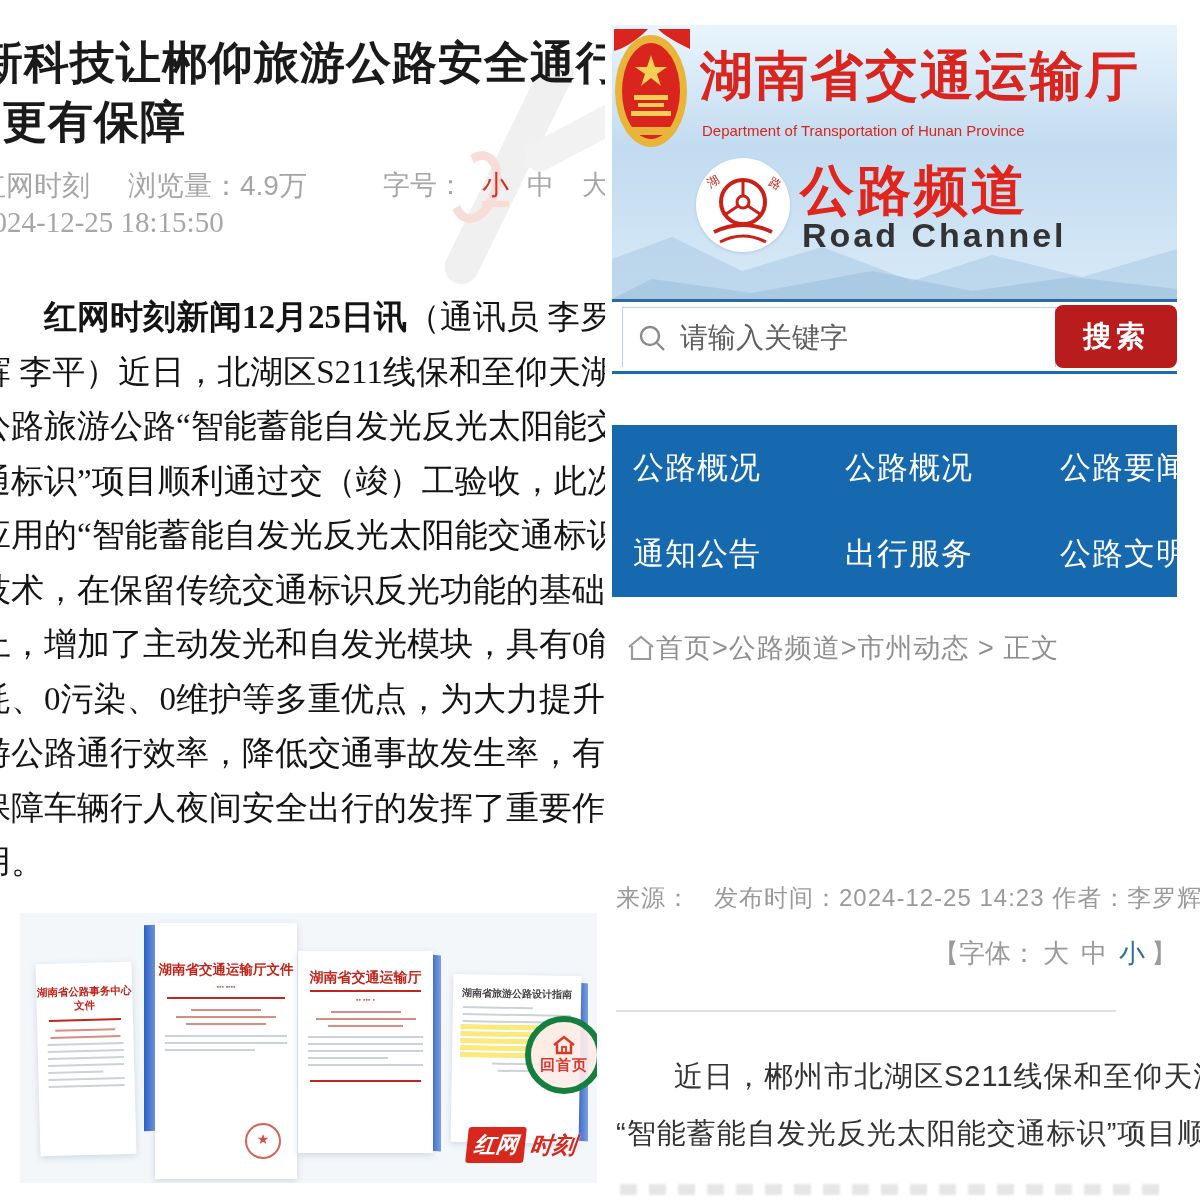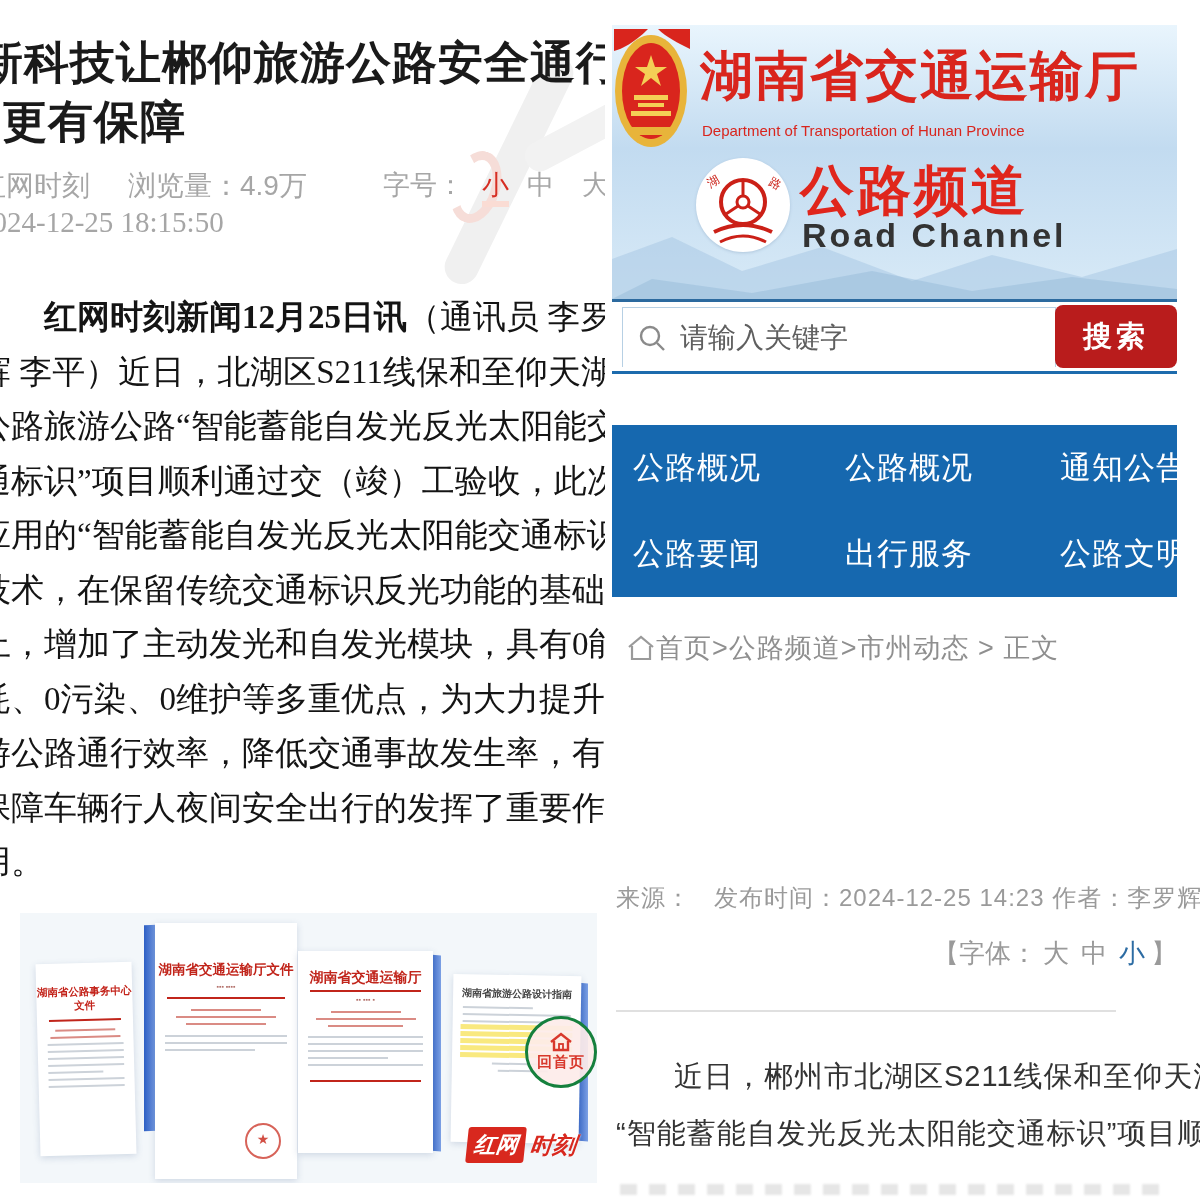--- a/index.html
+++ b/index.html
@@ -47,21 +47,21 @@
   .doc3{left:278px;top:38px;width:135px;height:202px;}
   .doc3 .dt{font-size:14px;color:#c1251b;margin-top:18px;}
   .doc4sp{left:556px;top:70px;width:12px;height:158px;transform:skewY(4deg);}
   .doc4{left:432px;top:62px;width:128px;height:168px;transform:rotate(1deg);}
   .doc4 .dt{font-size:10px;color:#444;margin-top:12px;}
   .hl{height:5px;background:#f9e97f;margin:2px 8px 0 8px;}
   .stamp{position:absolute;right:16px;bottom:20px;width:32px;height:32px;border:2px solid rgba(205,60,48,.8);
     border-radius:50%;color:rgba(205,60,48,.9);font-size:14px;text-align:center;line-height:30px;}
   .docnum{font-size:7px;color:#b4736d;text-align:center;margin-top:4px;}
   .home-btn{position:absolute;left:505px;top:103px;width:66px;height:66px;border-radius:50%;
-    background:rgba(253,235,233,.92);border:3px solid #15803d;display:flex;flex-direction:column;
+    background:rgba(253,235,233,.92);border:6px solid #15803d;display:flex;flex-direction:column;
     align-items:center;justify-content:center;cursor:pointer;font-family:Liberation Serif, serif;}
   .home-btn .lbl{font-size:15px;font-weight:bold;color:#d8382c;letter-spacing:1px;margin-top:1px;}
   .rednet{position:absolute;left:447px;top:214px;display:flex;align-items:center;
     transform:skewX(-6deg);}
   .rednet .p1{background:#d8281e;color:#fff;font-weight:bold;font-style:italic;font-size:22px;
     padding:3px 7px;border-radius:3px;}
   .rednet .p2{color:#d8281e;font-weight:bold;font-style:italic;font-size:23px;margin-left:5px;
     text-shadow:0 0 2px #fff;}
   
   .rp{position:absolute;left:612px;top:0;width:588px;height:1200px;background:#fff;overflow:hidden;}
@@ -255,22 +255,22 @@
         <line x1="19" y1="19" x2="26" y2="26" stroke="#8a8a8a" stroke-width="2.4"></line>
       </svg>
       <span class="ph">请输入关键字</span>
     </div>
     <div class="search-btn">搜索</div>
   </div>
 
   <div class="nav">
     <a class="item">公路概况</a>
     <a class="item">公路概况</a>
+    <a class="item">公路要闻</a>
     <a class="item">通知公告</a>
-    <a class="item">公路要闻</a>
     <a class="item">出行服务</a>
     <a class="item">公路文明</a>
   </div>
 
   <div class="crumb">
     <svg width="30" height="28" viewBox="0 0 30 28">
       <path d="M3 13 L15 3 L27 13" fill="none" stroke="#9a9a9a" stroke-width="2.2"></path>
       <path d="M6 12 L6 25 L24 25 L24 12" fill="none" stroke="#9a9a9a" stroke-width="2.2"></path>
     </svg>
     <span class="txt">首页&gt;公路频道&gt;市州动态 &gt; 正文</span>

